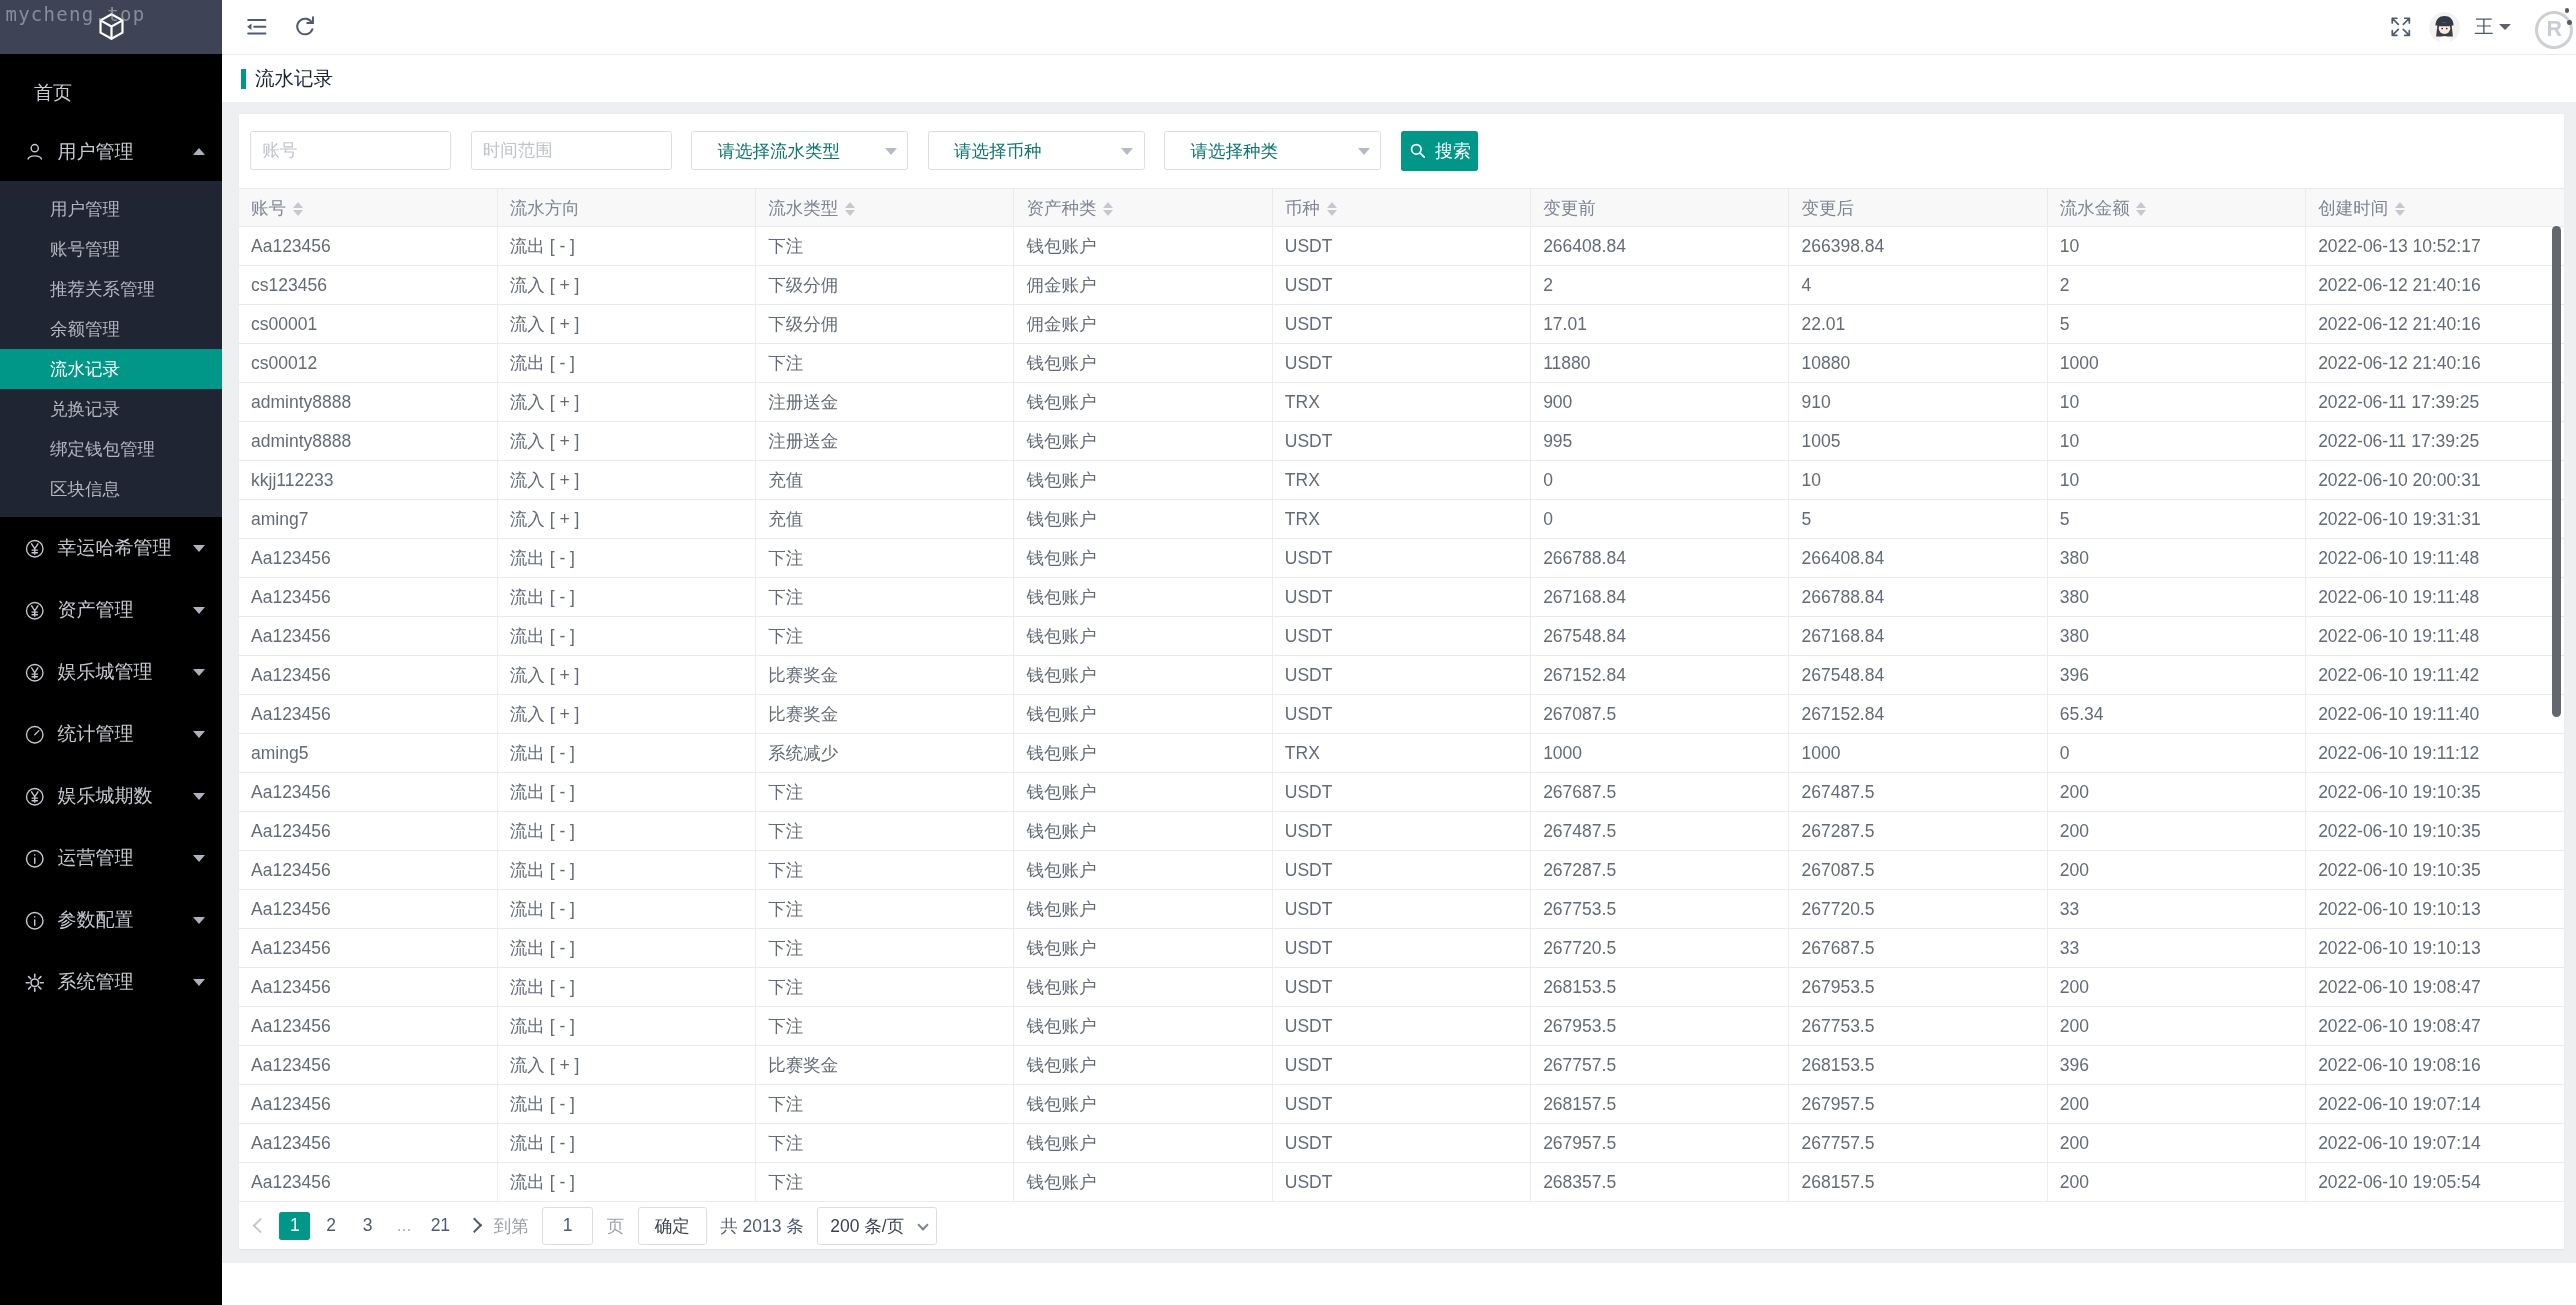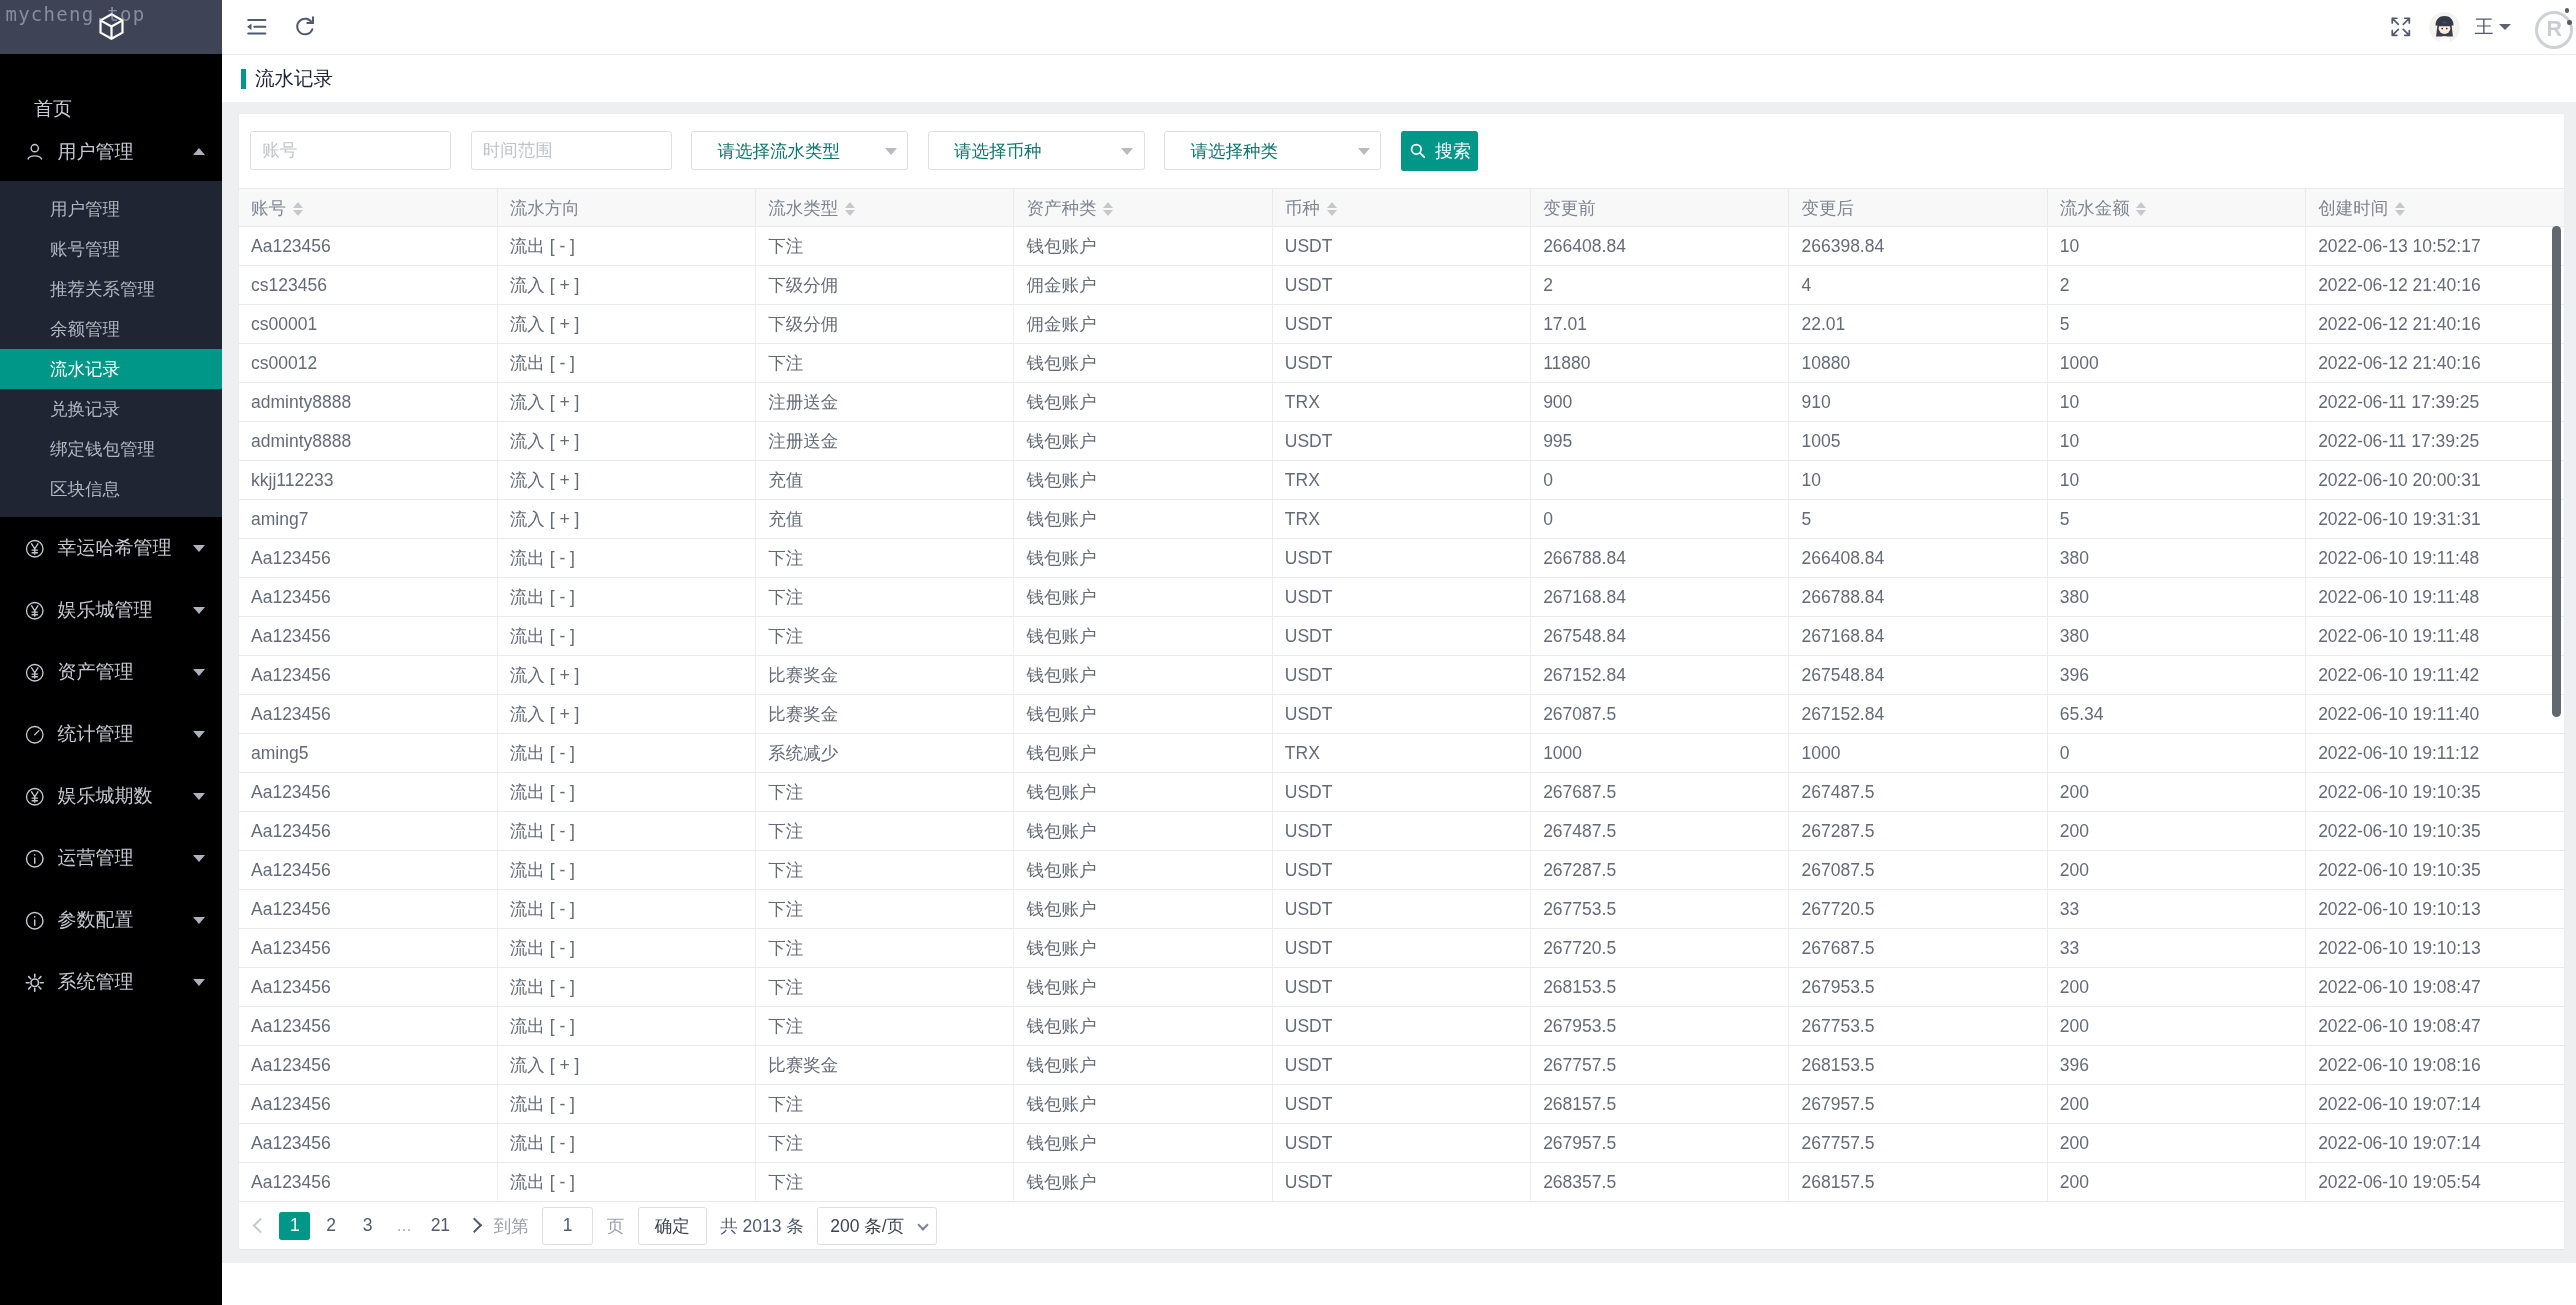--- a/index.html
+++ b/index.html
@@ -9,21 +9,21 @@
   
   .sidebar { position:absolute; left:0; top:0; width:222px; height:1305px;
     background:#000000; z-index:5; }
   .logo-bar { height:54px; background:#3e4456; position:relative; }
   .logo-cube { position:absolute; left:96px; top:11.4px; width:31px; height:31px; }
   .site-watermark { position:absolute; left:5.4px; top:2.7px; font:19px "DejaVu Sans Mono", monospace;
     color:rgba(195,200,210,.55); letter-spacing:1.3px; z-index:9; }
   .menu { padding-top:9.4px; }
   .side-item { height:59px; display:flex; align-items:center; padding:0 17.5px 0 24px;
     color:#c6c9d0; font-size:19px; cursor:pointer; }
-  .side-item.no-icon { padding-left:34px;align-items:flex-end; }
+  .side-item.no-icon { padding-left:34px; }
   .side-item .mi { width:21.5px; height:21.5px; margin-right:12px; flex:0 0 21.5px; color:#c6c9d0; }
   .side-item .mi svg { width:21.5px; height:21.5px; display:block; }
   .side-item .lbl { flex:1; }
   .caret { width:0; height:0; border-left:6.7px solid transparent; border-right:6.7px solid transparent; }
   .caret.down { border-top:7.4px solid #aeb2bc; }
   .caret.up { border-bottom:7.4px solid #aeb2bc; }
   .submenu { background:#202534; padding:8px 0; }
   .sub-item { height:40px; display:flex; align-items:center; padding-left:50px;
     color:#b2b6bf; font-size:17.5px; cursor:pointer; }
   .sub-item.active { background:#009688; color:#fff; }
@@ -154,31 +154,31 @@
         <span class="lbl">幸运哈希管理</span>
         <span class="caret down"></span>
       </div>
       <div class="side-item lower">
         <span class="mi">
           <svg viewBox="0 0 24 24" fill="none" stroke="currentColor" stroke-width="1.5" stroke-linecap="round">
             <circle cx="12" cy="12" r="9.2"></circle>
             <path d="M8.5 6.5 12 12l3.5-5.5M12 12v6M9 13.5h6M9 16.5h6"></path>
           </svg>
         </span>
-        <span class="lbl">娱乐城管理</span>
+        <span class="lbl">资产管理</span>
         <span class="caret down"></span>
       </div>
       <div class="side-item lower">
         <span class="mi">
           <svg viewBox="0 0 24 24" fill="none" stroke="currentColor" stroke-width="1.5" stroke-linecap="round">
             <circle cx="12" cy="12" r="9.2"></circle>
             <path d="M8.5 6.5 12 12l3.5-5.5M12 12v6M9 13.5h6M9 16.5h6"></path>
           </svg>
         </span>
-        <span class="lbl">资产管理</span>
+        <span class="lbl">娱乐城管理</span>
         <span class="caret down"></span>
       </div>
       <div class="side-item lower">
         <span class="mi">
           <svg viewBox="0 0 24 24" fill="none" stroke="currentColor" stroke-width="1.5" stroke-linecap="round">
             <circle cx="12" cy="12" r="9.2"></circle>
             <path d="M12 12l4.6-4.6"></path>
           </svg>
         </span>
         <span class="lbl">统计管理</span>

